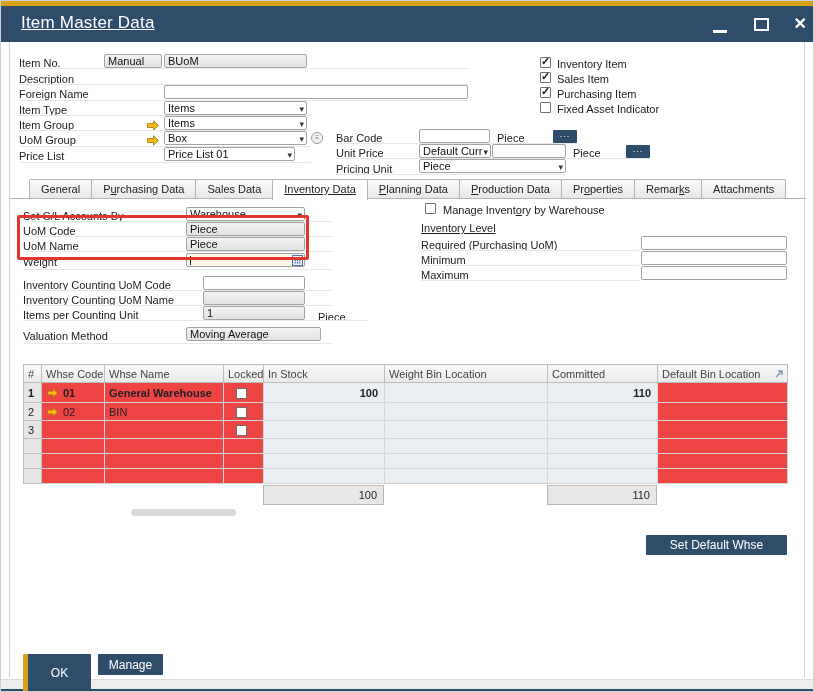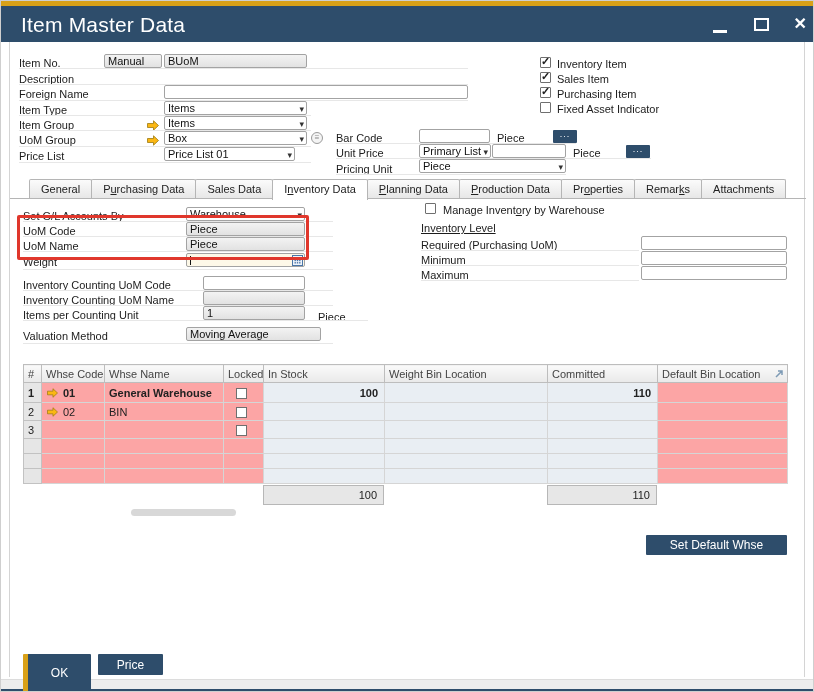--- a/index.html
+++ b/index.html
@@ -7,21 +7,21 @@
     --gold:#d9a118;
     --highlight_red:#e0372c;
   }
   *{box-sizing:border-box;margin:0;padding:0;}
   body{font-family:"Liberation Sans",sans-serif;background:#fff;}
   #page{position:relative;width:814px;height:692px;background:#fff;border:1px solid #cfcfcf;overflow:hidden;}
 
   
   .goldstrip{position:absolute;left:0;top:0;width:814px;height:5px;background:var(--gold,#d9a118);}
   .titlebar{position:absolute;left:0;top:5px;width:814px;height:36px;background:var(--titlebar_blue,#2e4d6b);}
-  .titlebar .title{position:absolute;left:20px;top:7px;font-size:21px;color:#fff;letter-spacing:.2px;}
+  .titlebar .title{position:absolute;left:20px;top:7px;font-size:17px;color:#fff;letter-spacing:.2px;text-decoration:underline;}
   .ic-min{position:absolute;right:88px;top:24px;width:14px;height:3px;background:#fff;}
   .ic-max{position:absolute;right:46px;top:12px;width:15px;height:13px;border:2px solid #fff;background:transparent;}
   .ic-close{position:absolute;right:8px;top:7px;font-size:16px;font-weight:bold;color:#fff;line-height:22px;}
   .framel{position:absolute;left:8px;top:41px;bottom:14px;width:1px;background:#d4d4d4;}
   .framer{position:absolute;right:8px;top:41px;bottom:14px;width:1px;background:#d4d4d4;}
   .botgray{position:absolute;left:0;top:678px;width:814px;height:10px;background:#ededed;border-top:1px solid #dcdcdc;}
   .botblue{position:absolute;left:0;top:688px;width:814px;height:4px;background:var(--titlebar_blue,#2e4d6b);}
 
   
   .lbl{position:absolute;font-size:11px;color:#1c1c1c;white-space:nowrap;}
@@ -44,32 +44,32 @@
   .grid-ic{position:absolute;right:1px;top:1px;}
   .caret-line{position:absolute;left:3px;top:2px;width:1px;height:9px;background:#111;}
   .u{text-decoration:underline;}
 
   
   .tabbar{position:absolute;left:9px;top:178px;width:796px;height:20px;border-bottom:1px solid #b5b5b5;
        display:flex;padding-left:19px;}
   .tab{border:1px solid #b5b5b5;border-bottom:none;background:linear-gradient(#fbfbfb,#e7e7e7);
        font-size:11px;color:#222;padding:0 11px;line-height:18px;margin-right:-1px;border-radius:2px 2px 0 0;
        cursor:pointer;white-space:nowrap;}
-  .tab.active{background:#fff;height:21px;position:relative;z-index:2;}
+  .tab.active{background:#fff;height:21px;position:relative;z-index:2;text-decoration:underline;}
 
   
   .redbox{position:absolute;left:16px;top:214px;width:292px;height:45px;border:3px solid var(--highlight_red,#e0372c);
        border-radius:2px;z-index:6;pointer-events:none;}
 
   
   .whtable{position:absolute;left:22px;top:363px;width:764px;border-collapse:collapse;table-layout:fixed;
        font-size:11px;color:#222;}
   .whtable th{background:linear-gradient(#fafafa,#e9e9e9);border:1px solid #bdbdbd;font-weight:normal;
        color:#444;text-align:left;padding:1px 4px;height:18px;white-space:nowrap;overflow:hidden;position:relative;}
-  .whtable td{border:1px solid #d5d5d5;padding:1px 4px;height:15px;background:#fca5a5;white-space:nowrap;overflow:hidden;position:relative;}
+  .whtable td{border:1px solid #d5d5d5;padding:1px 4px;height:15px;background:#ef4444;white-space:nowrap;overflow:hidden;position:relative;}
   .whtable td.rownum{background:#e6e6e6;border-color:#c2c2c2;text-align:left;}
   .whtable td.c-ro{background:#e9eef3;}
   .whtable td.num{text-align:right;padding-right:6px;}
   .whtable .b{font-weight:bold;}
   .lockbox{position:relative;display:inline-block;width:11px;height:11px;border:1px solid #6f6f6f;background:#fff;vertical-align:middle;margin-left:8px;}
   .totcell{position:absolute;height:20px;background:#e7e7e7;border:1px solid #b7b7b7;font-size:11px;
        line-height:18px;text-align:right;padding-right:6px;color:#222;}
   .hscroll{position:absolute;left:130px;top:508px;width:105px;height:7px;background:#d8d8d8;border-radius:4px;}
   .expand-ic{position:absolute;right:2px;top:3px;}
 </style>
@@ -138,21 +138,21 @@
   <span class="lbl" style="left:556px;top:87px">Purchasing Item</span>
   <span class="cb" style="left:539px;top:101px"></span>
   <span class="lbl" style="left:556px;top:102px">Fixed Asset Indicator</span>
 
   <span class="lbl" style="left:335px;top:131px">Bar Code</span>
   <div class="fld" style="left:418px;top:128px;width:71px"></div>
   <span class="lbl" style="left:496px;top:131px">Piece</span>
   <div class="more-btn" style="left:552px;top:129px">...</div>
 
   <span class="lbl" style="left:335px;top:146px">Unit Price</span>
-  <div class="fld dd" style="left:418px;top:143px;width:72px">Primary List</div>
+  <div class="fld dd" style="left:418px;top:143px;width:72px">Default Curr</div>
   <div class="fld" style="left:491px;top:143px;width:74px"></div>
   <span class="lbl" style="left:572px;top:146px">Piece</span>
   <div class="more-btn" style="left:625px;top:144px">...</div>
 
   <span class="lbl" style="left:335px;top:162px">Pricing Unit</span>
   <div class="fld dd" style="left:418px;top:158px;width:147px">Piece</div>
 
   <div class="hr" style="left:335px;top:142px;width:240px"></div>
   <div class="hr" style="left:335px;top:157px;width:315px"></div>
   <div class="hr" style="left:335px;top:173px;width:230px"></div>
@@ -336,15 +336,15 @@
     </table>
 
   <div class="totcell" style="left:262px;top:484px;width:121px">100</div>
   <div class="totcell" style="left:546px;top:484px;width:110px">110</div>
 
   <div class="hscroll"></div>
 
   <div class="navbtn" style="left:645px;top:534px;width:141px;height:20px">Set Default Whse</div>
 
   <div class="navbtn" style="left:22px;top:653px;width:68px;height:38px;border-left:5px solid var(--gold,#d9a118)">OK</div>
-  <div class="navbtn" style="left:97px;top:653px;width:65px;height:21px">Price</div>
+  <div class="navbtn" style="left:97px;top:653px;width:65px;height:21px">Manage</div>
 
 </div>
 
 </body></html>

